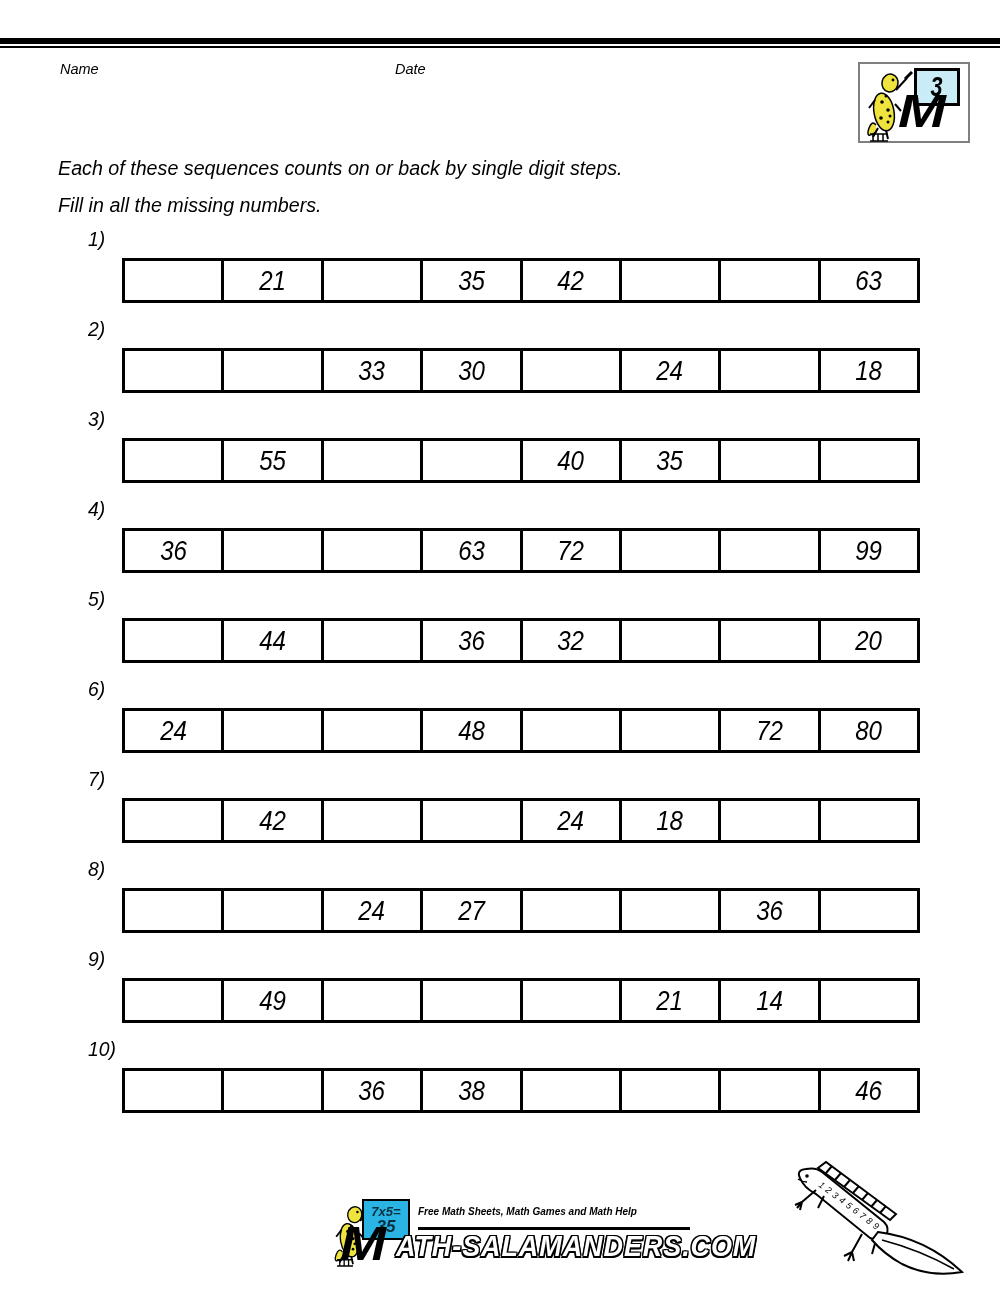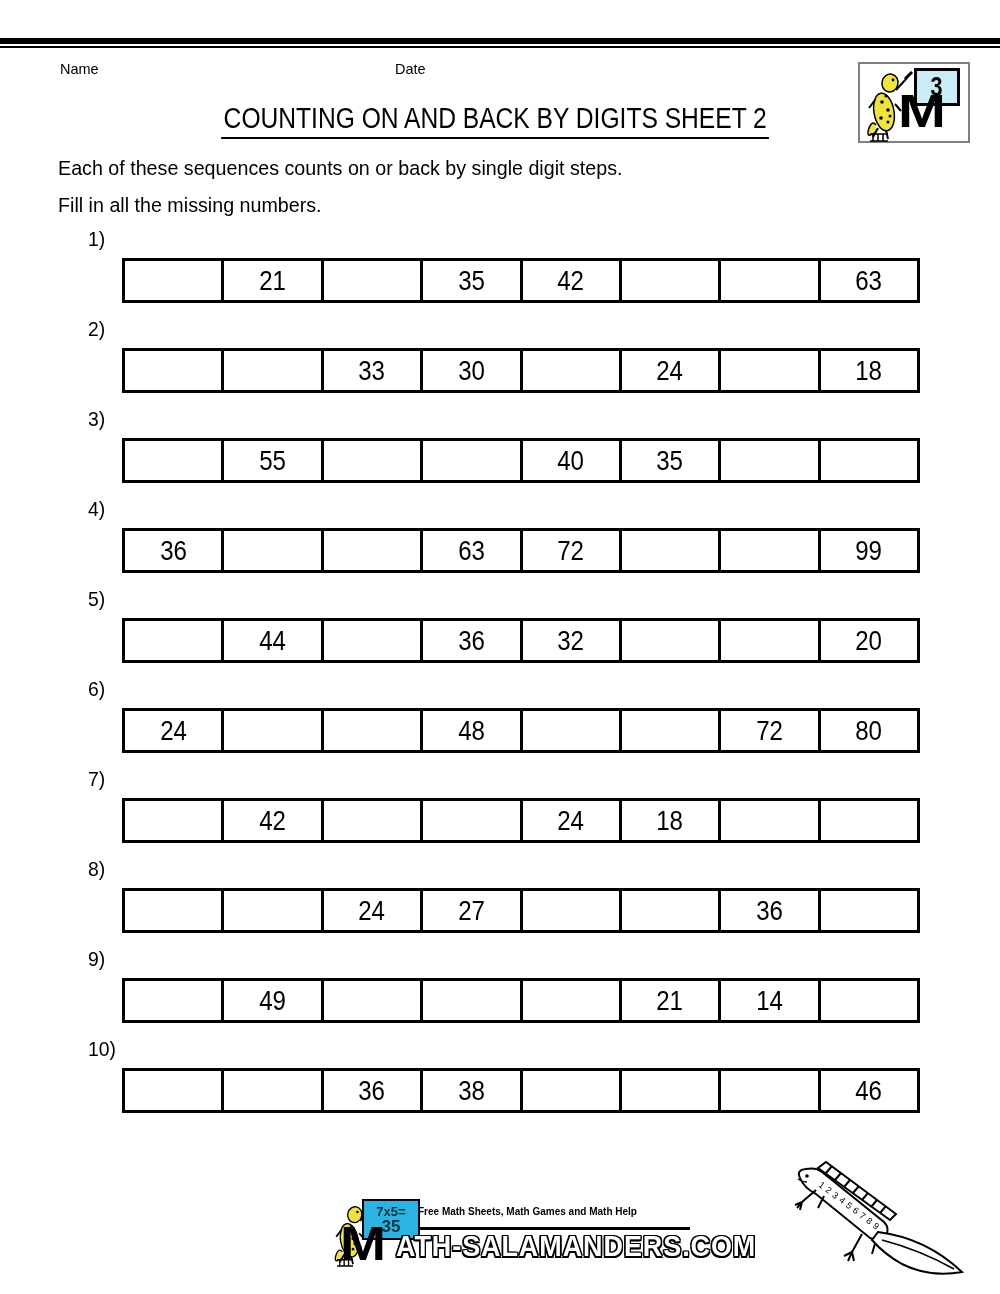--- a/index.html
+++ b/index.html
@@ -11,20 +11,21 @@
   }
   *{margin:0;padding:0;box-sizing:border-box;}
   html,body{background:#ffffff;}
   .page{
     position:relative;
     width:1000px;height:1294px;
     background:#ffffff;
     font-family:"Liberation Sans", sans-serif;
     color:var(--ink);
     overflow:hidden;
+    font-style:italic;
   }
   
   .rule-thick{position:absolute;left:0;top:38px;width:1000px;height:6px;background:var(--ink);}
   .rule-thin{position:absolute;left:0;top:46px;width:1000px;height:2px;background:var(--ink);}
 
   .name-label{position:absolute;left:60px;top:61px;font-size:14.5px;}
   .date-label{position:absolute;left:395px;top:61px;font-size:14.5px;}
 
   
   .grade-logo{position:absolute;left:858px;top:62px;width:112px;height:81px;border:2px solid var(--logo-gray);background:#fff;}
@@ -45,21 +46,21 @@
   .problem{margin-bottom:8px;}
   .plabel{margin-left:10px;height:37px;line-height:35px;font-size:21px;transform:scaleX(.92);transform-origin:left;}
   .prow{display:flex;height:45px;border:3px solid var(--ink);background:#fff;margin-left:44px;}
   .cell{flex:1;border-left:3px solid var(--ink);display:flex;align-items:center;justify-content:center;}
   .cell:first-child{border-left:none;}
   .num{font-size:28px;transform:scaleX(.86);white-space:nowrap;}
 
   
   .footer-brand{position:absolute;left:330px;top:1196px;width:380px;height:80px;}
   .f-sala{position:absolute;left:0;top:6px;}
-  .f-card{position:absolute;left:32px;top:3px;width:58px;height:41px;background:var(--accent-cyan);border:2px solid var(--ink);
+  .f-card{position:absolute;left:32px;top:3px;width:48px;height:41px;background:var(--accent-cyan);border:2px solid var(--ink);
     text-align:center;font-weight:bold;color:#06303f;line-height:1;padding-top:4px;}
   .f-card .l1{font-size:13px;letter-spacing:0;}
   .f-card .l2{font-size:17px;}
   .f-m{position:absolute;left:10px;top:24px;font-size:48px;font-weight:900;letter-spacing:-2px;transform:scaleX(1.15);transform-origin:left;line-height:1;}
   .f-tagline{position:absolute;left:88px;top:10px;font-size:10px;font-weight:bold;white-space:nowrap;}
   .f-underline{position:absolute;left:88px;top:31px;width:272px;height:3px;background:var(--ink);}
   .f-brand-text{position:absolute;left:66px;top:34px;font-size:29px;font-weight:bold;letter-spacing:1px;white-space:nowrap;
     color:#ffffff;transform:scaleX(.93);transform-origin:left;
     text-shadow:-1.5px -1.5px 0 #000, 1.5px -1.5px 0 #000, -1.5px 1.5px 0 #000, 1.5px 1.5px 0 #000, 0 1.5px 0 #000, 0 -1.5px 0 #000, 1.5px 0 0 #000, -1.5px 0 0 #000;}
 
@@ -95,23 +96,20 @@
           <circle cx="28" cy="46" r="1.5" fill="#000"></circle>
         <path d="M8,64 h18 M11,64 v7 M16,64 v7 M21,64 v7 M8,71 h18" stroke="#000" stroke-width="1.5" fill="none"></path>
       </svg>
     </span>
     <div class="grade-card">
         <span>3</span>
       </div>
     <div class="grade-m">M</div>
   </div>
 
-  <div class="title-wrap">
-    <span class="title">COUNTING ON AND BACK BY DIGITS SHEET 2</span>
-  </div>
 
   <div class="instr">
     <div>Each of these sequences counts on or back by single digit steps.</div>
     <div>Fill in all the missing numbers.</div>
   </div>
 
   <div class="problems" id="problems">
       <div class="problem">
         <div class="plabel">1)</div>
         <div class="prow">

